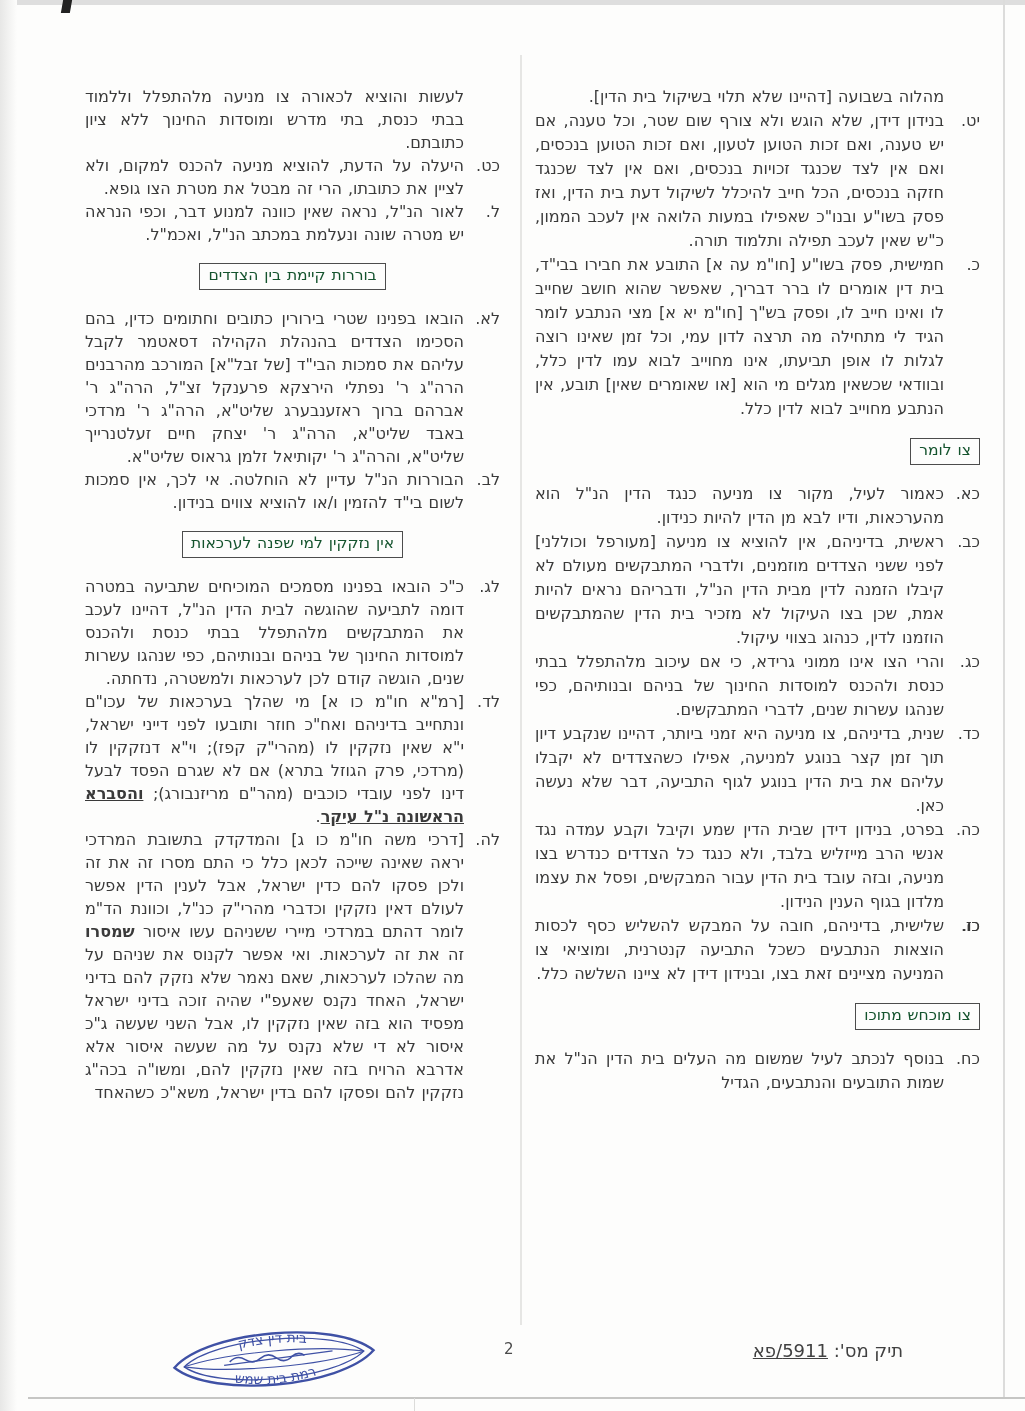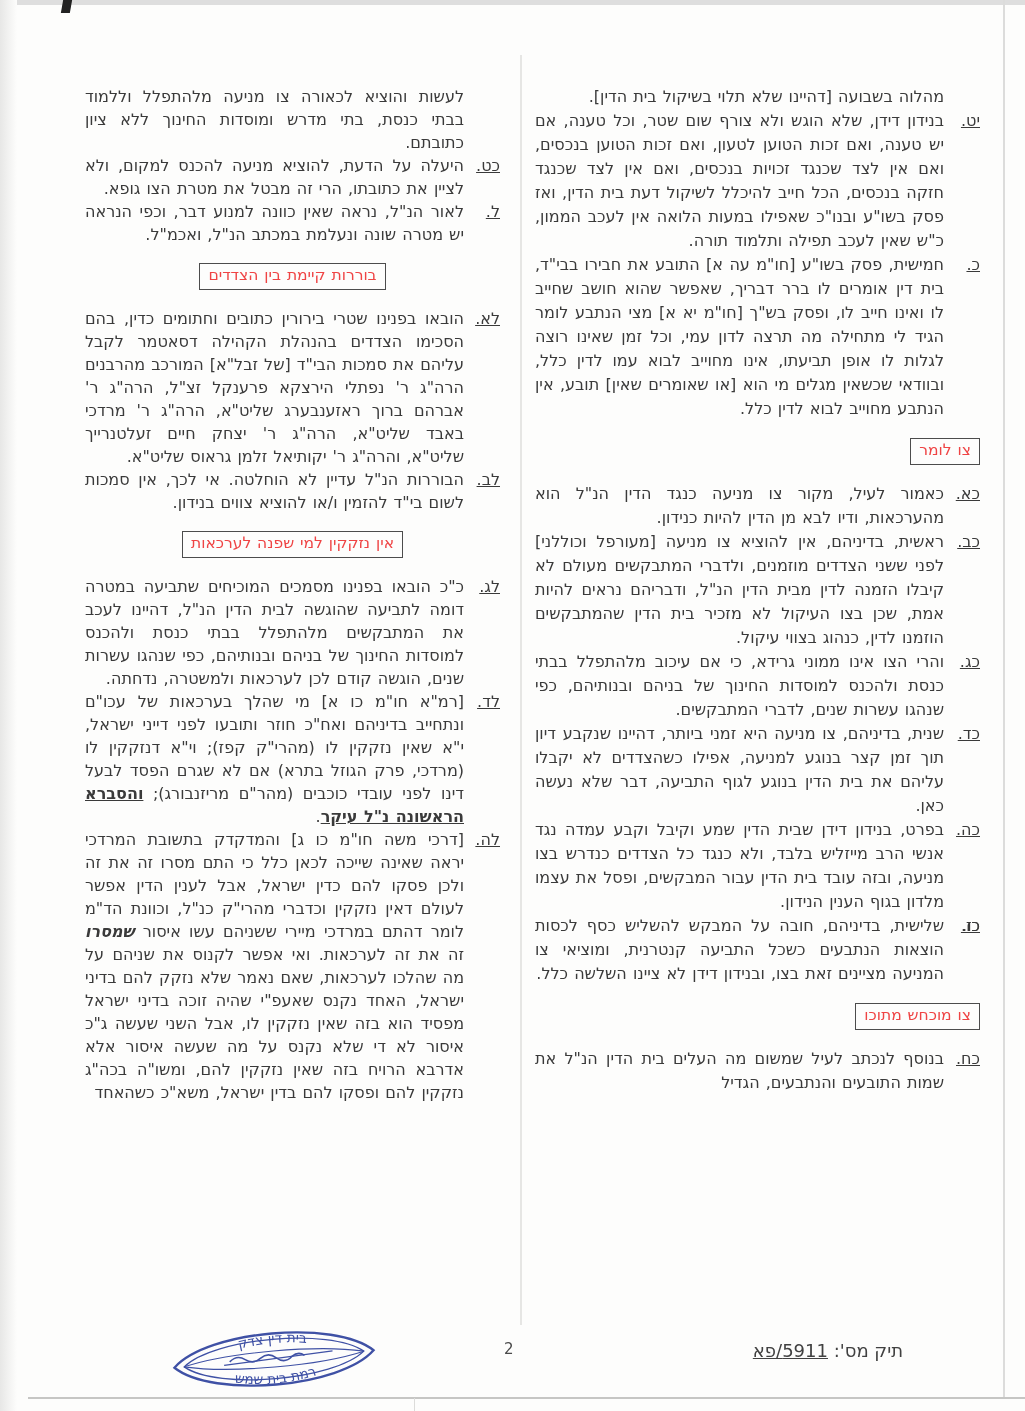--- a/index.html
+++ b/index.html
@@ -18,30 +18,30 @@
   .bottom-tick{position:absolute;top:1398px;left:414px;width:1px;height:13px;background:#dcdcda;}
   .corner-mark{position:absolute;left:62px;top:0;width:9px;height:13px;background:#222;transform:skewX(-10deg);}
   
   .col{
     position:absolute;top:85px;direction:rtl;text-align:justify;
     color:#3a3a3a;word-spacing:1px;
   }
   .col-right{right:45px;width:445px;font-size:16px;line-height:24px;}
   .col-left{right:525px;width:415px;font-size:16px;line-height:23px;}
   .cont,.item{padding-right:36px;position:relative;margin:0;}
-  .item > .num{position:absolute;right:0;top:0;text-decoration:underline;}
+  .item > .num{position:absolute;right:0;top:0;}
   .head-wrap{margin:17px 0;}
   .col-right .head-wrap{text-align:right;}
   .col-left .head-wrap{text-align:center;}
   .head{
     display:inline-block;border:1px solid #4c4c4c;padding:1px 8px 3px;
-    font-size:15.5px;line-height:21px;color:#ef4444;
+    font-size:15.5px;line-height:21px;color:#14532d;
   }
   .u{}
-  .b{font-weight:bold;font-style:italic;}
+  .b{font-weight:bold;}
   .bu{font-weight:bold;text-decoration:underline;}
   
   .stamp{position:absolute;left:168px;top:1320px;width:212px;height:78px;transform:rotate(-5deg);}
   .page-num{position:absolute;left:504px;top:1340px;font-size:15px;color:#4a4a4a;}
   .case-no{position:absolute;right:122px;top:1340px;direction:rtl;font-size:18px;color:#414141;}
   .case-no .u{text-decoration:underline;}
 </style>
 </head>
 <body>
 

